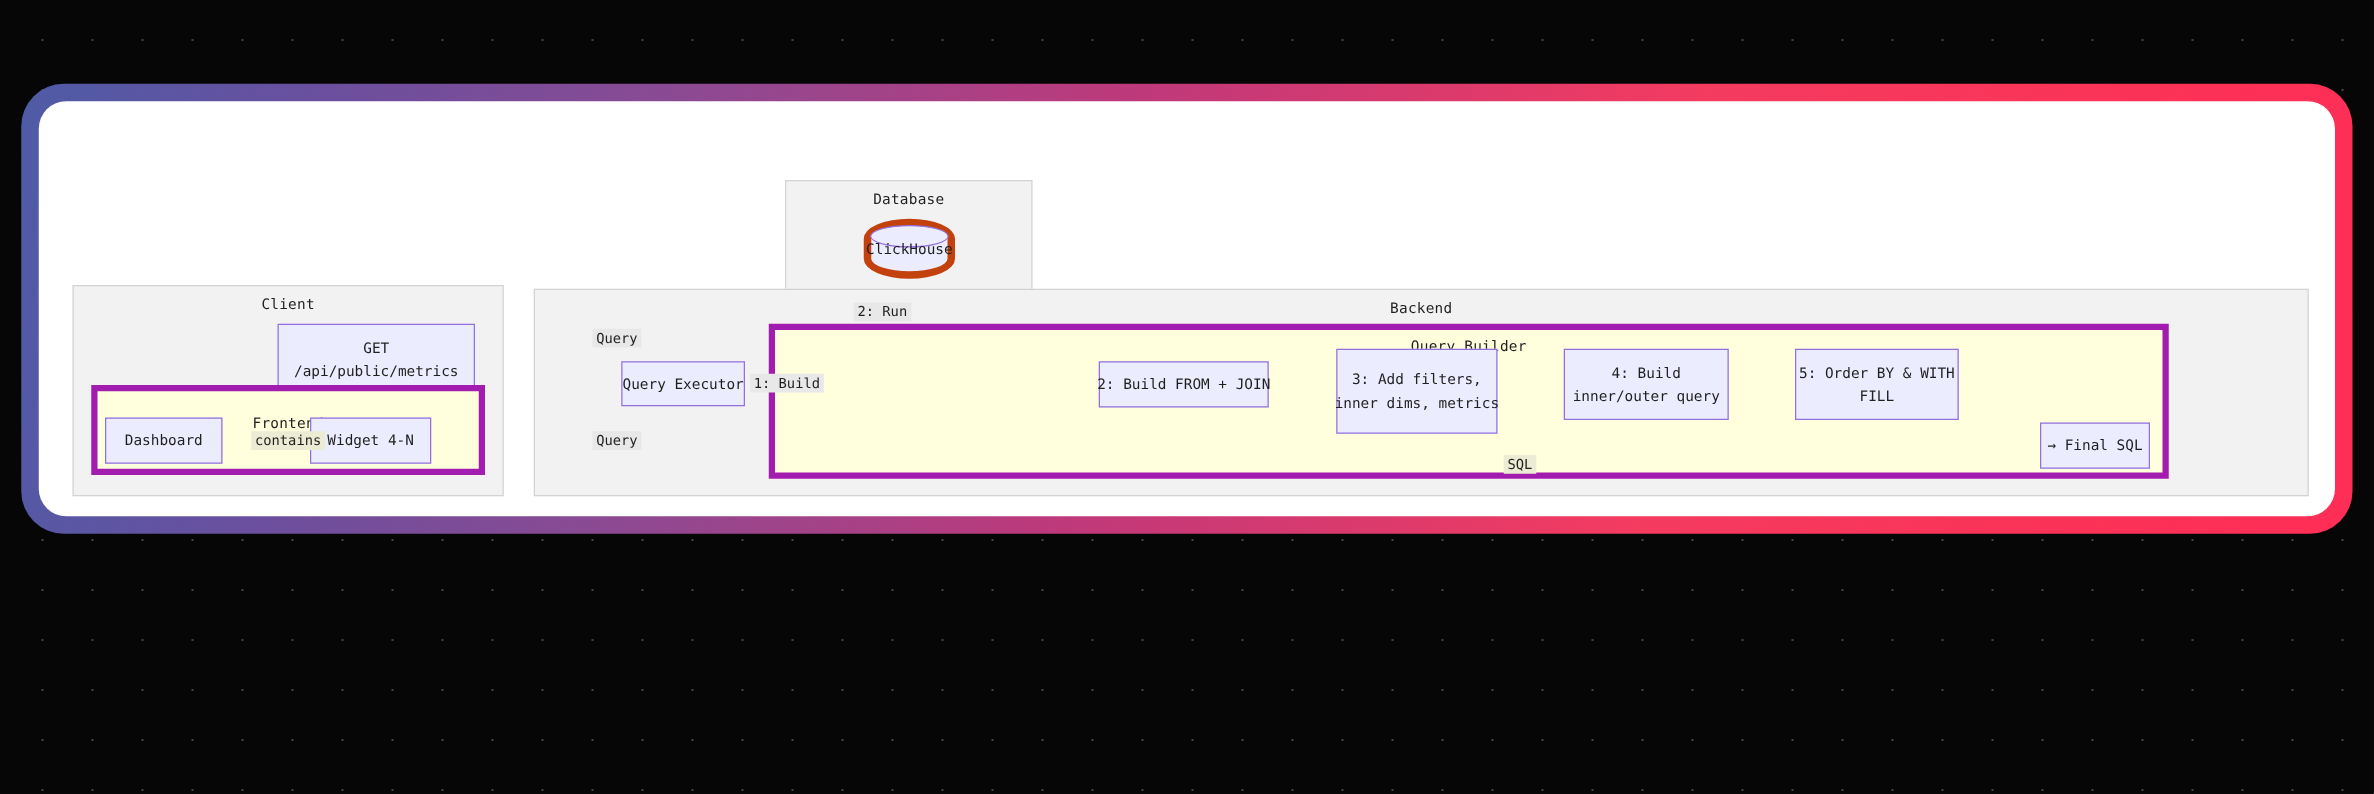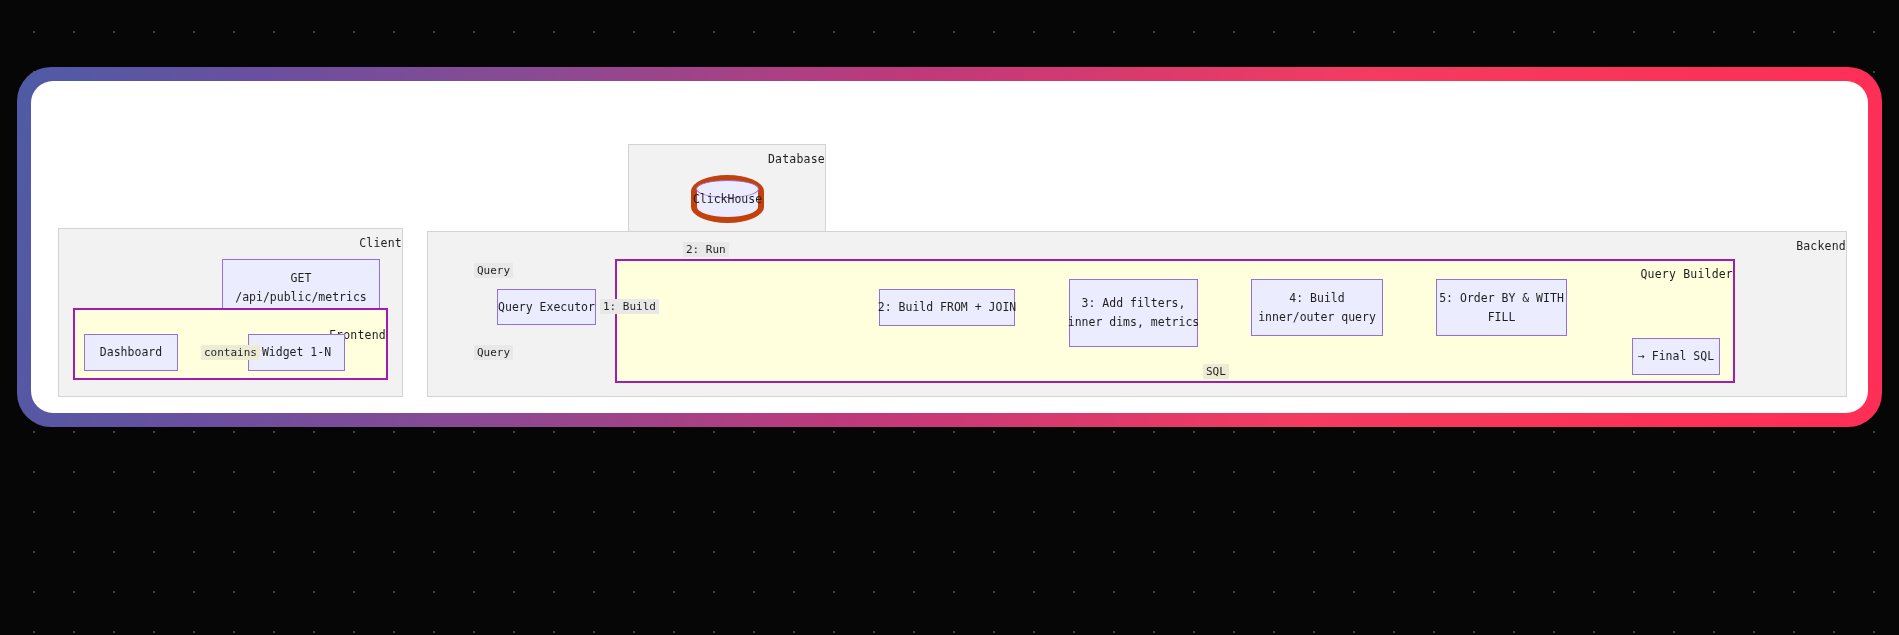--- a/index.html
+++ b/index.html
@@ -39,26 +39,26 @@
   .cluster {
     position: absolute;
     box-sizing: border-box;
   }
   .cluster-gray {
     background: #f2f2f3;
     border: 1px solid #d3d3d3;
   }
   .cluster-yellow {
     background: #ffffde;
-    border: 2px solid #a21caf;
+    border: 5px solid #a21caf;
   }
   .cluster-title {
     position: absolute;
     left: 0; right: 0;
-    text-align: right;
+    text-align: center;
     font-size: 11.5px;
     color: #1f1f1f;
     letter-spacing: .2px;
     white-space: nowrap;
   }
   
   .node {
     position: absolute;
     box-sizing: border-box;
     background: #ececff;
@@ -170,21 +170,21 @@
         <div>/api/public/metrics</div>
       </div>
 
       <div class="cluster cluster-yellow" style="left:42px; top:227px; width:315px; height:72px;">
         <div class="cluster-title" style="top:18px;">Frontend</div>
       </div>
       <div class="node" style="left:53px; top:253px; width:94px; height:37px;">
         <div>Dashboard</div>
       </div>
       <div class="node" style="left:217px; top:253px; width:97px; height:37px;">
-        <div>Widget 1-N</div>
+        <div>Widget 4-N</div>
       </div>
       <div class="edge-label on-yellow" style="left:170px; top:264px;">contains</div>
 
       <div class="cluster cluster-gray" style="left:396px; top:150px; width:1420px; height:166px;">
         <div class="cluster-title" style="top:7px;">Backend</div>
       </div>
 
       <div class="node" style="left:466px; top:208px; width:99px; height:36px;">
         <div>Query Executor</div>
       </div>

